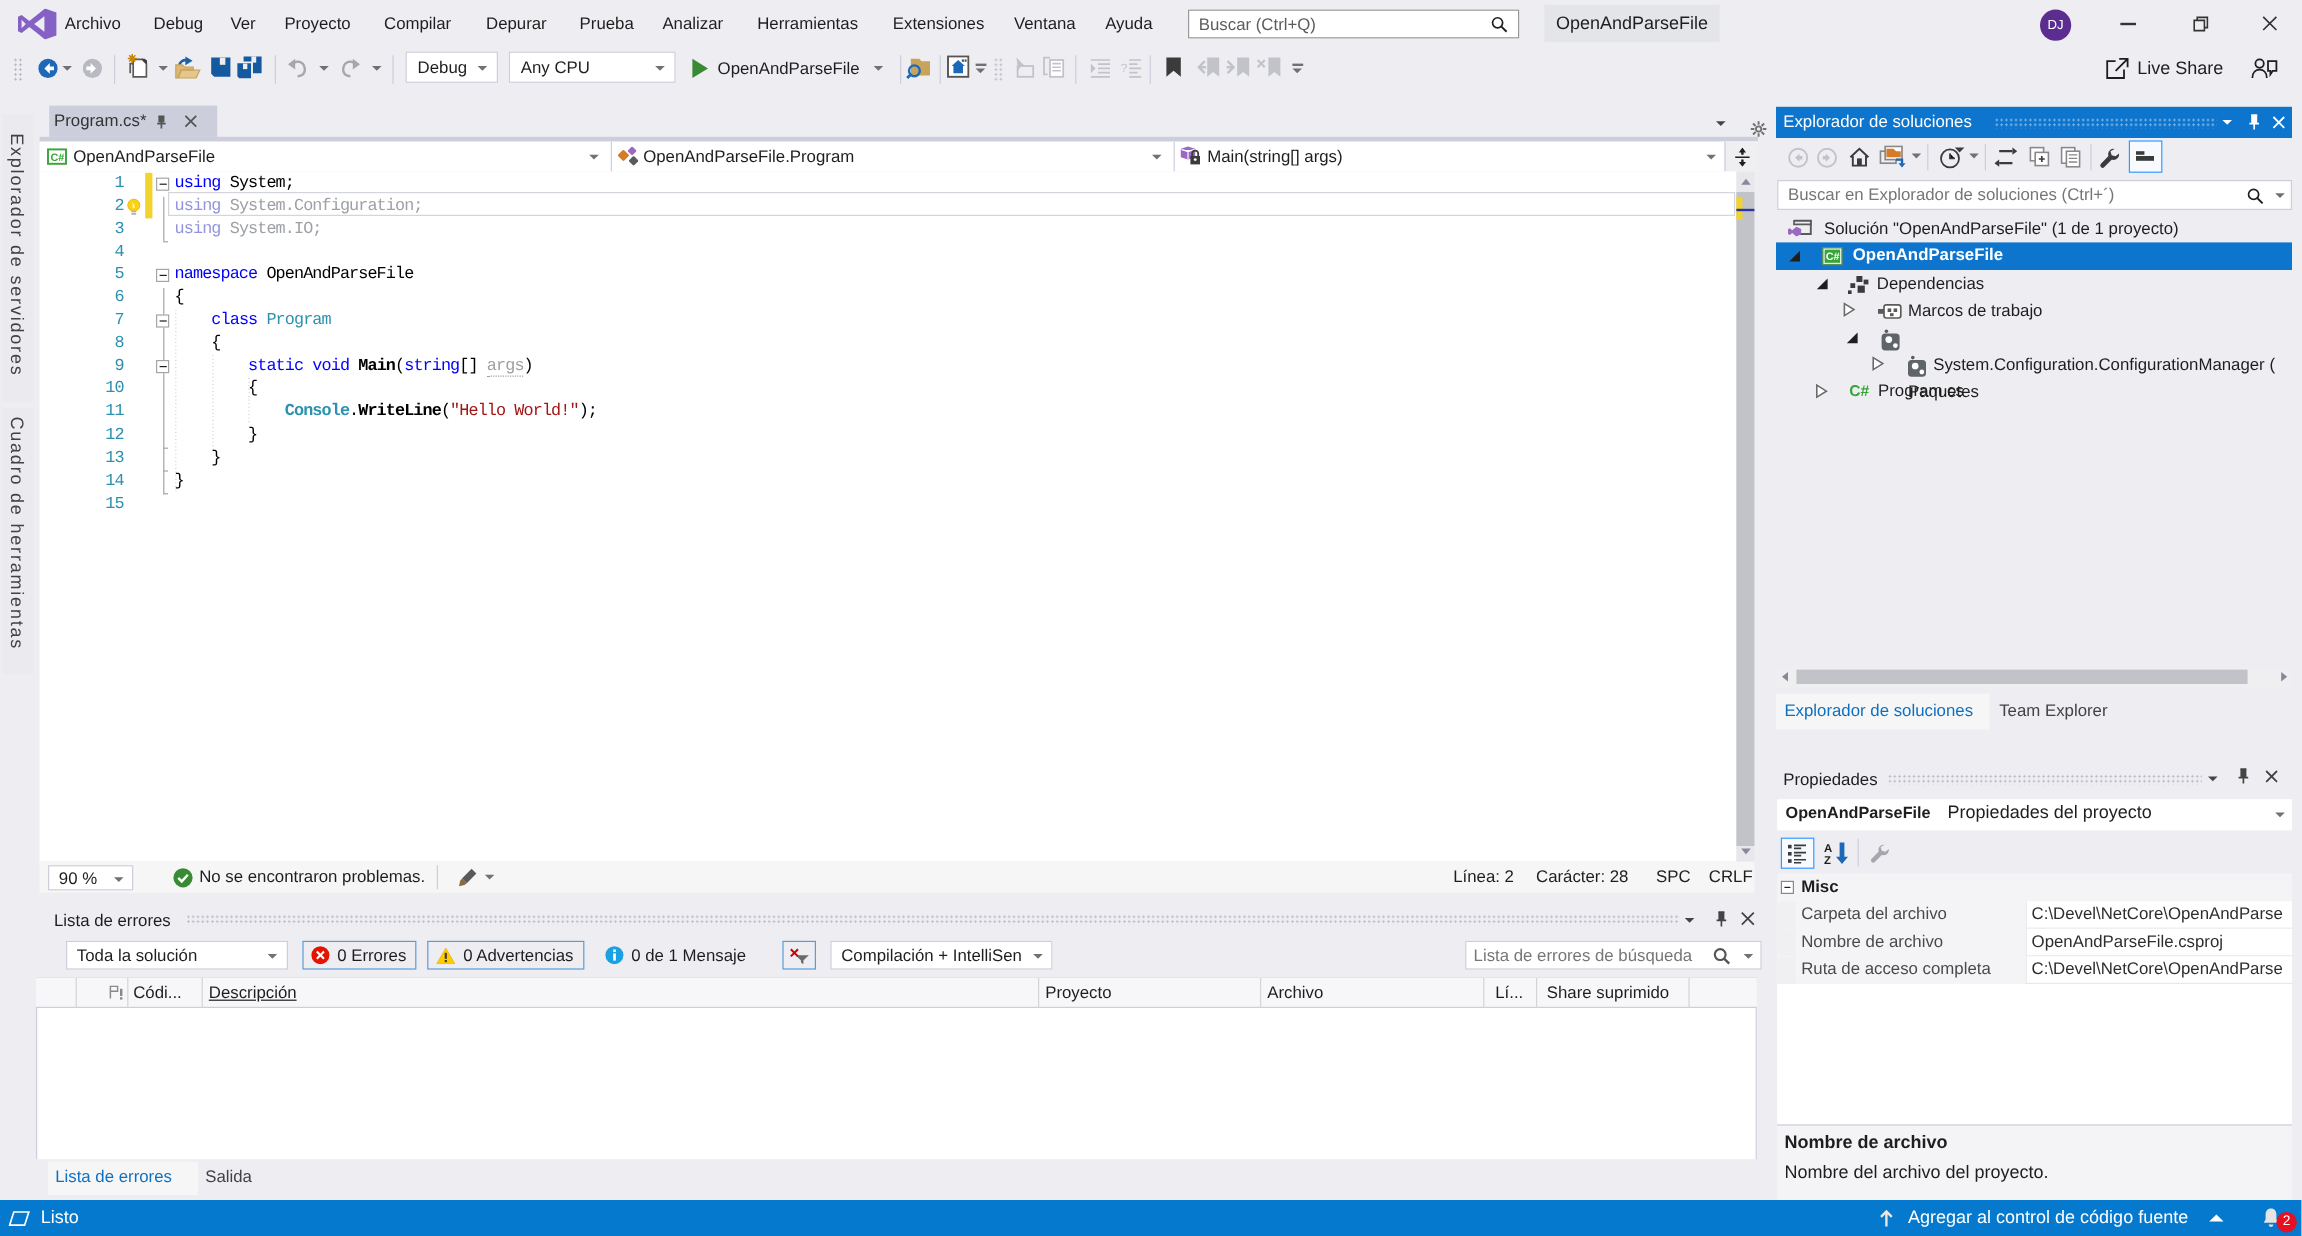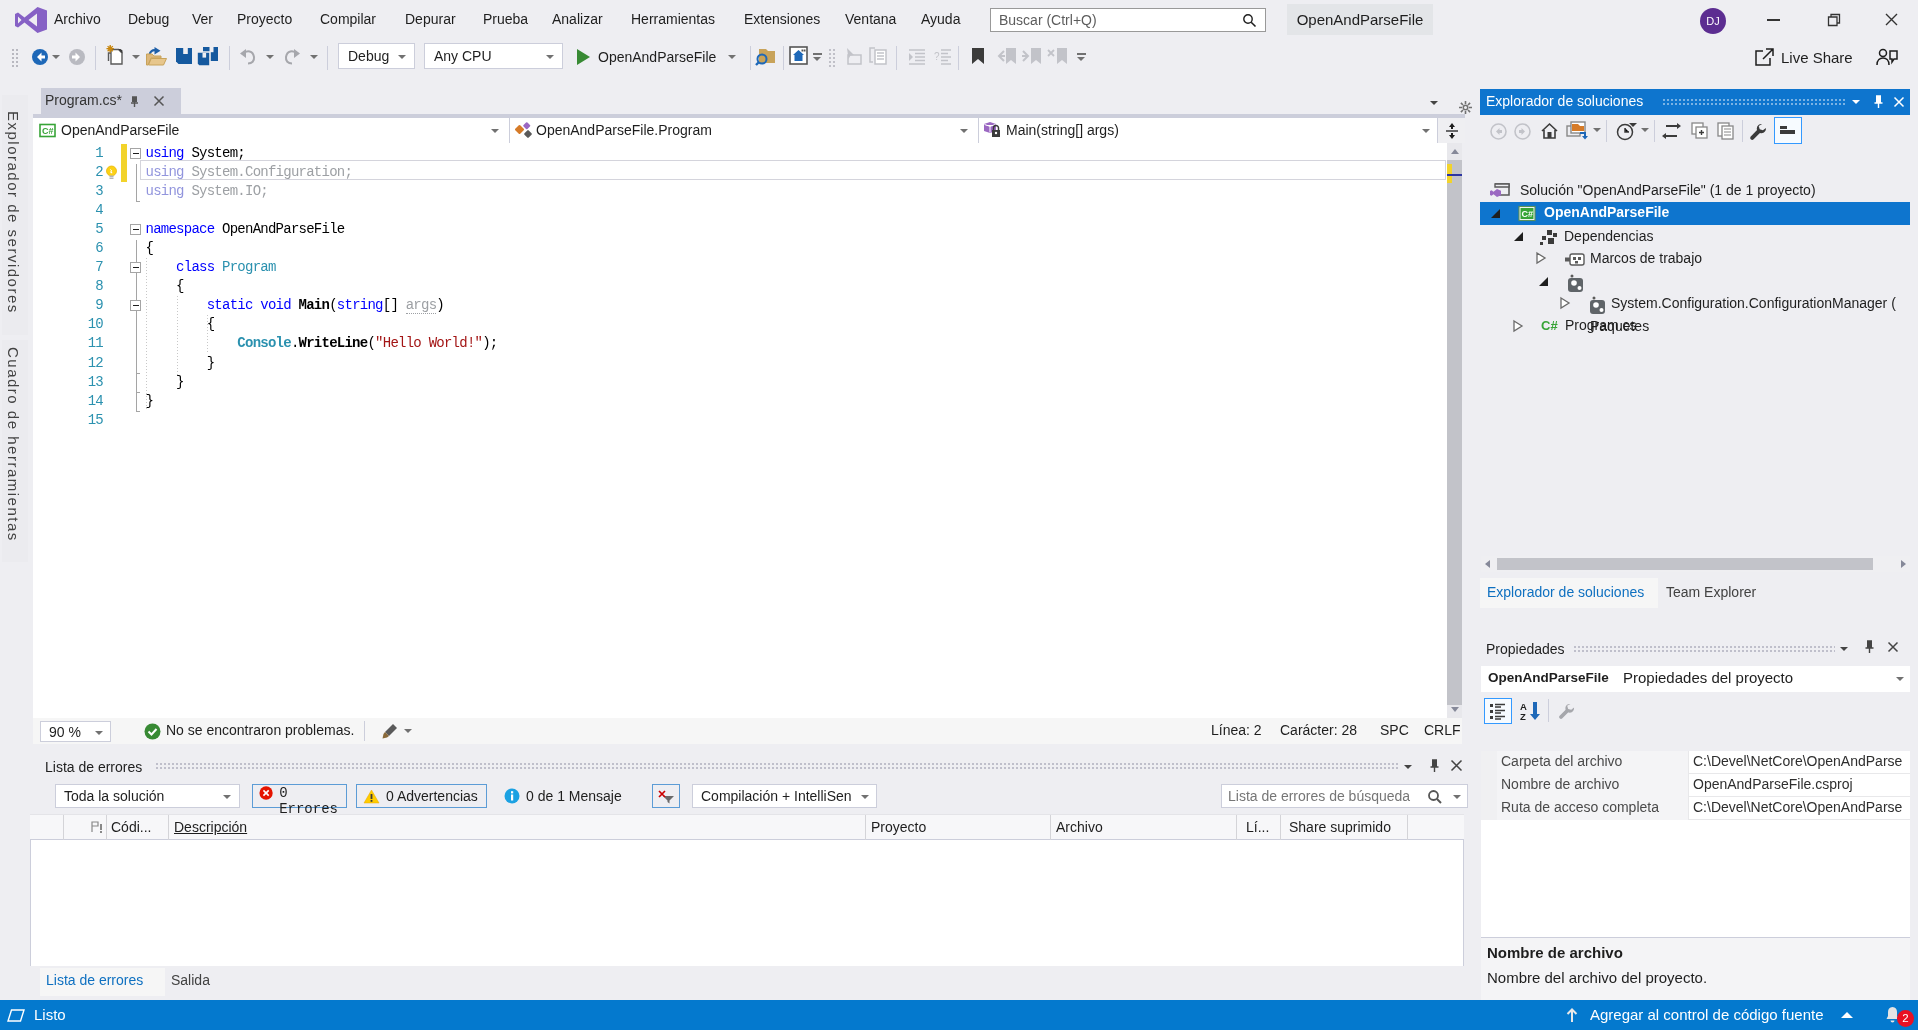--- a/index.html
+++ b/index.html
@@ -331,21 +331,21 @@
       <path fill="#444" d="M4 1 H9 V8 H4 Z"></path>
     </svg>
   <svg class="abs" style="left:1420px;top:9px;" width="13" height="13" viewBox="0 0 13 13">
       <path stroke="#444" stroke-width="1.5" d="M1.5 1.5 L11.5 11.5 M11.5 1.5 L1.5 11.5"></path>
     </svg>
 
   <div class="combo abs" style="left:25px;top:34px;width:185px;height:24px;">
       <span style="margin-left:8px;">Toda la solución</span>
       <span class="caret" style="position:absolute;right:8px;top:10px;"></span>
     </div>
-  <div class="abs" style="left:222px;top:34px;width:95px;height:24px;border:1px solid #5C9CD6;display:flex;font-family:Liberation Mono, monospace;">
+  <div class="abs" style="left:222px;top:34px;width:95px;height:24px;border:1px solid #5C9CD6;display:flex;align-items:center;">
     <svg style="margin-left:6px;" width="16" height="16" viewBox="0 0 16 16">
         <circle cx="8" cy="8" r="7.5" fill="#E51400"></circle>
         <path stroke="#fff" stroke-width="1.8" d="M5 5 L11 11 M11 5 L5 11"></path>
       </svg>
     <span style="margin-left:6px;">0 Errores</span>
   </div>
   <div class="abs" style="left:326px;top:34px;width:131px;height:24px;border:1px solid #5C9CD6;display:flex;align-items:center;">
     <svg style="margin-left:6px;" width="17" height="15" viewBox="0 0 17 15">
         <path fill="#FFCC00" stroke="#E8A800" stroke-width="0.5" d="M8.5 1 L16 14 H1 Z"></path>
         <rect x="7.6" y="5" width="1.8" height="5" fill="#3B3B3B"></rect>
@@ -471,20 +471,28 @@
         <line x1="4.2" y1="16.8" x2="10.5" y2="10.5" stroke="#3B3B3B" stroke-width="4" stroke-linecap="round"></line>
         <path d="M9.9 5.9 A4.3 4.3 0 1 0 15.1 11.1 L13.4 8.6 L12.4 7.6 Z" fill="none"></path>
         <path d="M14.1 3.1 A4.6 4.6 0 1 0 17.9 6.9 L14.9 9.3 L11.7 8.3 L10.7 5.1 Z" fill="#3B3B3B"></path>
       </svg>
     <div class="abs" style="left:296px;top:3px;width:28px;height:27px;border:1px solid #3399FF;background:#F7FBFF;">
       <div style="position:absolute;left:5px;top:12px;width:15px;height:4px;background:#3B3B3B;"></div>
       <div style="position:absolute;left:5px;top:8px;width:7px;height:3px;background:#3B3B3B;"></div>
     </div>
   </div>
 
+  <div class="abs" style="left:3px;top:64px;width:429px;height:25px;background:#fff;border:1px solid #CCCEDB;">
+    <span style="position:absolute;left:8px;top:3px;color:#767676;">Buscar en Explorador de soluciones (Ctrl+´)</span>
+    <svg style="position:absolute;right:22px;top:5px;" width="15" height="15" viewBox="0 0 15 15">
+        <circle cx="6" cy="6" r="4.2" fill="none" stroke="#1E1E1E" stroke-width="1.4"></circle>
+        <line x1="9.2" y1="9.2" x2="13.5" y2="13.5" stroke="#1E1E1E" stroke-width="1.6"></line>
+      </svg>
+    <span class="caret" style="position:absolute;right:5px;top:10px;"></span>
+  </div>
 
   <div class="abs" style="left:11px;top:95px;width:22px;height:18px;">
     <svg width="22" height="18" viewBox="0 0 22 18">
         <path fill="none" stroke="#5A5A5A" stroke-width="1.6" d="M6 3 H20 V14 H10"></path>
         <path fill="#EEEEF2" stroke="#5A5A5A" stroke-width="1.4" d="M6 3 H20 V6 H6 Z"></path>
         <path fill="#9B68C2" d="M8 8 L12 9.8 V14.2 L8 16 L4.5 13.2 L2.5 14.8 L1 14 V10 L2.5 9.2 L4.5 10.8 Z"></path>
       </svg>
   </div>
   <span class="abs" style="left:42px;top:96px;">Solución "OpenAndParseFile" (1 de 1 proyecto)</span>
   <div class="abs" style="left:2px;top:116px;width:430px;height:23px;background:#0E75CE;">
@@ -585,20 +593,26 @@
       <text x="0" y="9" font-size="9.5" font-weight="bold" fill="#1E1E1E" font-family="Liberation Sans">A</text>
       <text x="0" y="19" font-size="9.5" font-weight="bold" fill="#1E1E1E" font-family="Liberation Sans">Z</text>
       <path fill="#1E68B8" d="M13 1 H17 V13 H20 L15 19 L10 13 H13 Z"></path>
     </svg>
   <div class="vsep abs" style="left:70px;top:63px;height:23px;"></div>
   <svg class="abs" style="left:79px;top:65px;" width="20" height="20" viewBox="0 0 21 21">
       <line x1="4.2" y1="16.8" x2="10.5" y2="10.5" stroke="#A6A7AC" stroke-width="4" stroke-linecap="round"></line>
       <path d="M14.1 3.1 A4.6 4.6 0 1 0 17.9 6.9 L14.9 9.3 L11.7 8.3 L10.7 5.1 Z" fill="#A6A7AC"></path>
     </svg>
 
+  <div class="abs" style="left:3px;top:92px;width:429px;height:23px;background:#F4F4F6;">
+    <div style="position:absolute;left:3px;top:6px;width:11px;height:11px;border:1px solid #888;background:#fff;">
+        <div style="position:absolute;left:2px;top:4px;width:5px;height:1px;background:#1E1E1E;"></div>
+      </div>
+    <span style="position:absolute;left:20px;top:2px;font-weight:bold;">Misc</span>
+  </div>
 
   <div class="abs" style="left:3px;top:115px;width:429px;height:23px;background:#fff;border-bottom:1px solid #E8E8EA;">
     <div style="position:absolute;left:0;top:0;width:16px;height:23px;background:#F0F0F2;"></div>
       <div style="position:absolute;left:16px;top:0;width:191px;height:23px;background:#F4F4F6;"></div>
     <span style="position:absolute;left:20px;top:2px;color:#4A4A4A;">Carpeta del archivo</span>
     <div style="position:absolute;left:207px;top:0;width:1px;height:23px;background:#E8E8EA;"></div>
     <span style="position:absolute;left:212px;top:2px;color:#2E2E2E;">C:\Devel\NetCore\OpenAndParse</span>
   </div>
   <div class="abs" style="left:3px;top:138px;width:429px;height:23px;background:#fff;border-bottom:1px solid #E8E8EA;">
     <div style="position:absolute;left:0;top:0;width:16px;height:23px;background:#F0F0F2;"></div>

